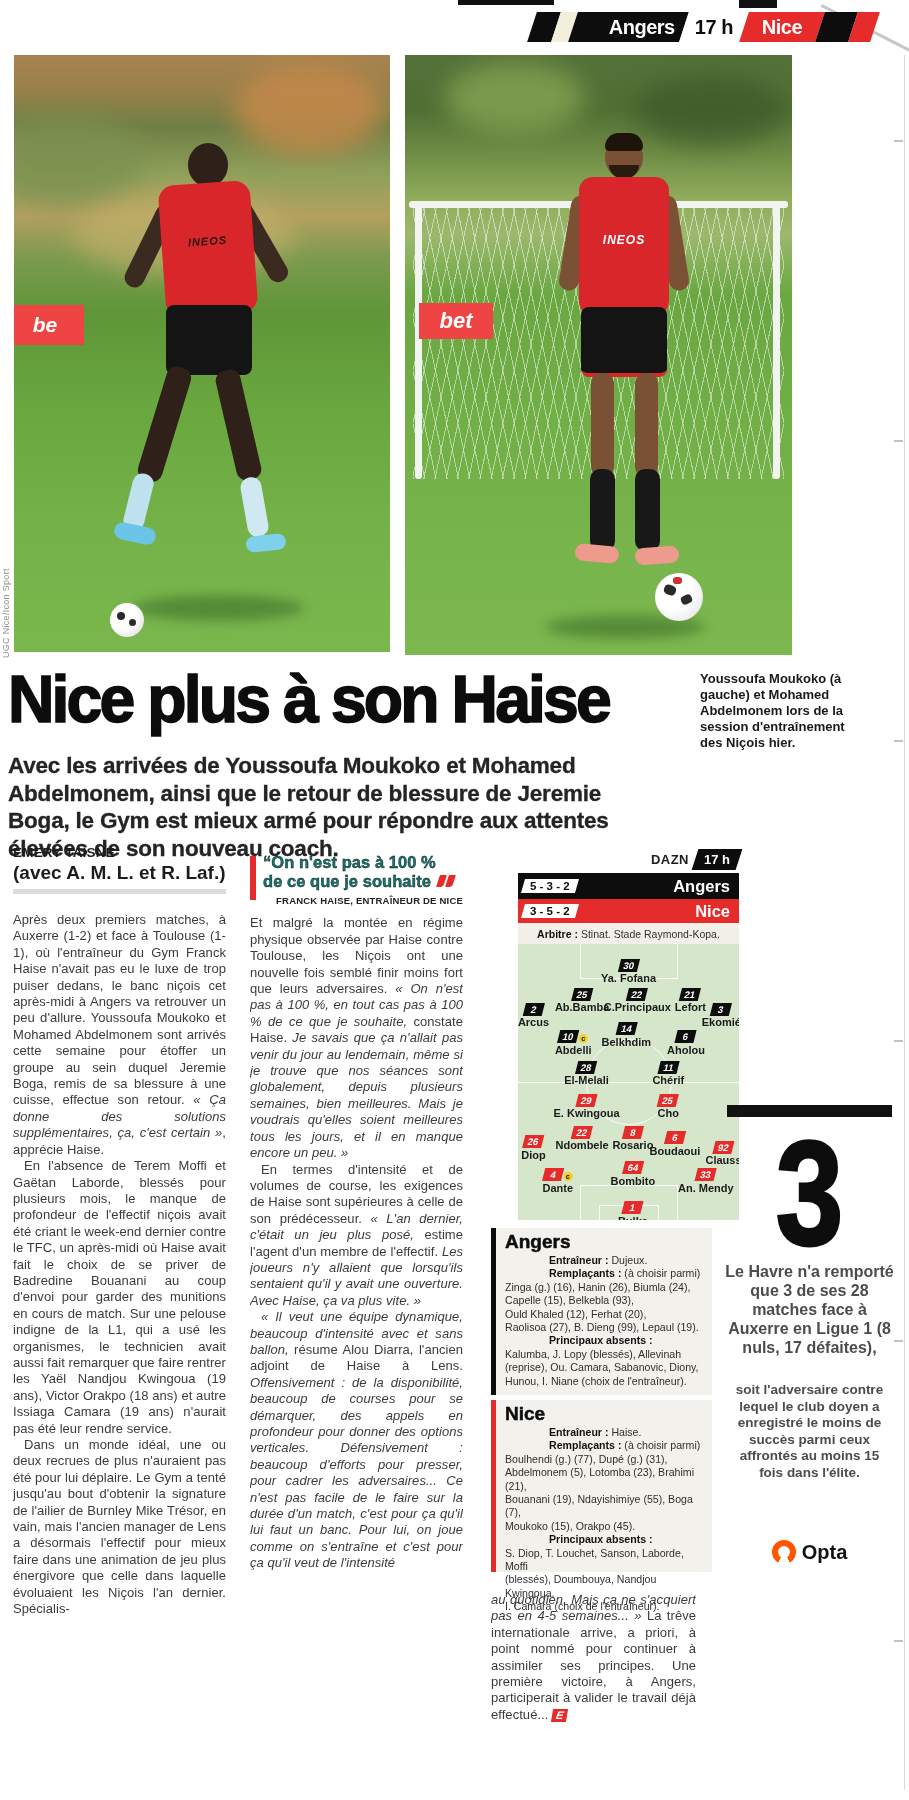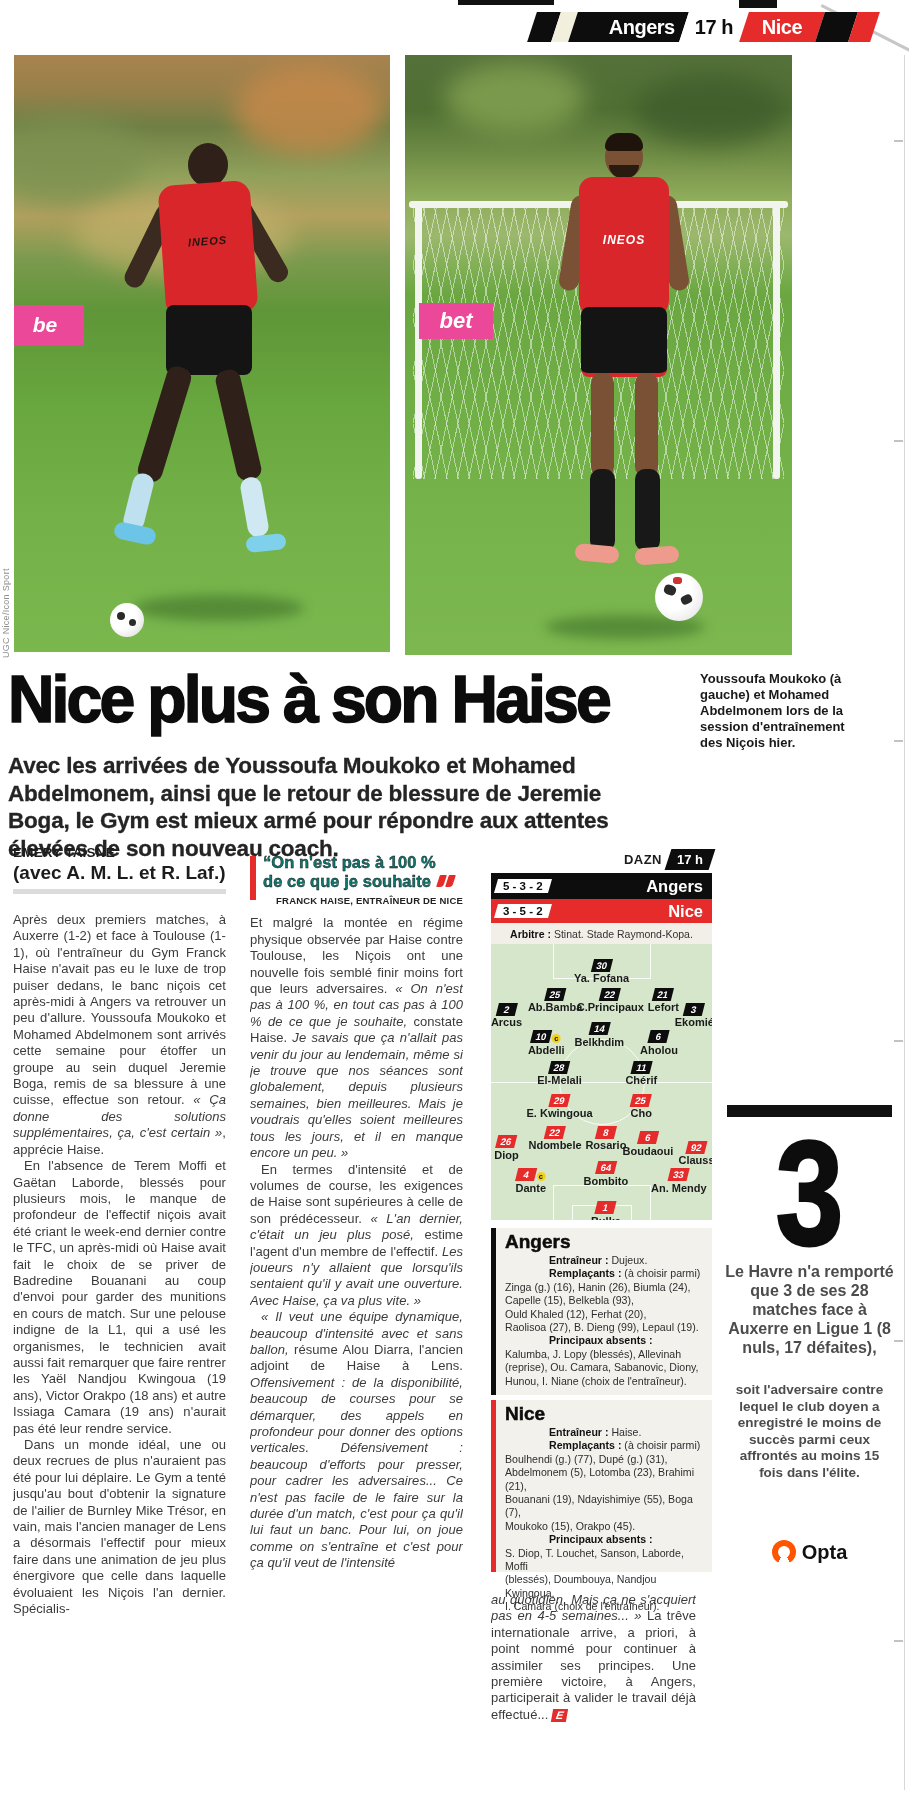--- a/index.html
+++ b/index.html
@@ -18,21 +18,21 @@
   .banner>div{height:30px;display:flex;align-items:center;justify-content:center;}
   .banner .txt{transform:skewX(18deg);font-weight:700;font-size:20px;letter-spacing:-0.5px;white-space:nowrap;}
   .b-black{background:#0d0d0d;color:#fff;}
   .b-cream{background:#f3efdd;}
   .b-white{background:#fff;color:#0d0d0d;}
   .b-red{background:#e62b2b;color:#fff;}
 
   
   .photo{position:absolute;overflow:hidden;background:#7ab84e;}
   .blob{position:absolute;border-radius:50%;filter:blur(12px);}
-  .board{position:absolute;background:#ec4899;color:#fff;font-weight:700;font-style:italic;
+  .board{position:absolute;background:#ef4444;color:#fff;font-weight:700;font-style:italic;
          display:flex;align-items:center;justify-content:center;filter:blur(.4px);}
   .shadow{position:absolute;background:rgba(20,60,15,.35);border-radius:50%;filter:blur(6px);}
   .limb{position:absolute;border-radius:10px;}
   .sponsor{position:absolute;width:100%;text-align:center;font-weight:700;font-style:italic;letter-spacing:1px;}
   .goalnet{position:absolute;opacity:.75;
     background:
       repeating-linear-gradient(78deg, rgba(255,255,255,.65) 0 1px, transparent 1px 11px),
       repeating-linear-gradient(-78deg, rgba(255,255,255,.65) 0 1px, transparent 1px 11px);}
   .goalbar{position:absolute;background:#f2f4f0;border-radius:3px;}
   .ballpatch{position:absolute;background:#2a2a2a;border-radius:50%;}
@@ -62,21 +62,21 @@
   .pq-line{font-size:16.5px;line-height:19px;font-weight:700;color:#0f766e;-webkit-text-stroke:.4px #111;white-space:nowrap;}
   .pq-quotes{display:inline-block;margin-left:5px;}
   .pq-quotes span{display:inline-block;width:7px;height:12px;background:#e62b2b;transform:skewX(-18deg);
                   border-radius:1px 1px 3px 1px;margin-left:2px;}
   .pq-attr{font-size:9.5px;font-weight:700;color:#222;letter-spacing:.2px;margin-top:2px;text-align:right;}
 
   .elogo{display:inline-block;background:#e62b2b;color:#fff;font-weight:700;font-style:italic;
          font-size:11px;line-height:13px;padding:0 4px;transform:skewX(-10deg);margin-left:4px;}
 
   
-  .graphic{left:491px;top:845px;width:221px;}
+  .graphic{left:518px;top:845px;width:221px;}
   .g-dazn{height:28px;display:flex;align-items:center;justify-content:flex-end;}
   .g-dazn .dz{font-weight:700;font-size:13px;letter-spacing:.5px;margin-right:6px;}
   .g-time{background:#0d0d0d;color:#fff;font-weight:700;font-size:13px;padding:3px 9px;transform:skewX(-18deg);}
   .g-time span{display:inline-block;transform:skewX(18deg);}
   .g-bar{height:26px;display:flex;align-items:center;}
   .g-bar .chip{background:#fff;color:#0d0d0d;font-weight:700;font-size:11.5px;padding:1px 7px;
                transform:skewX(-16deg);margin-left:5px;white-space:nowrap;}
   .g-bar .chip span{display:inline-block;transform:skewX(16deg);}
   .g-bar .tname{flex:1;text-align:right;padding-right:9px;color:#fff;font-weight:700;font-size:16.5px;}
   .g-angers{background:#0d0d0d;}

